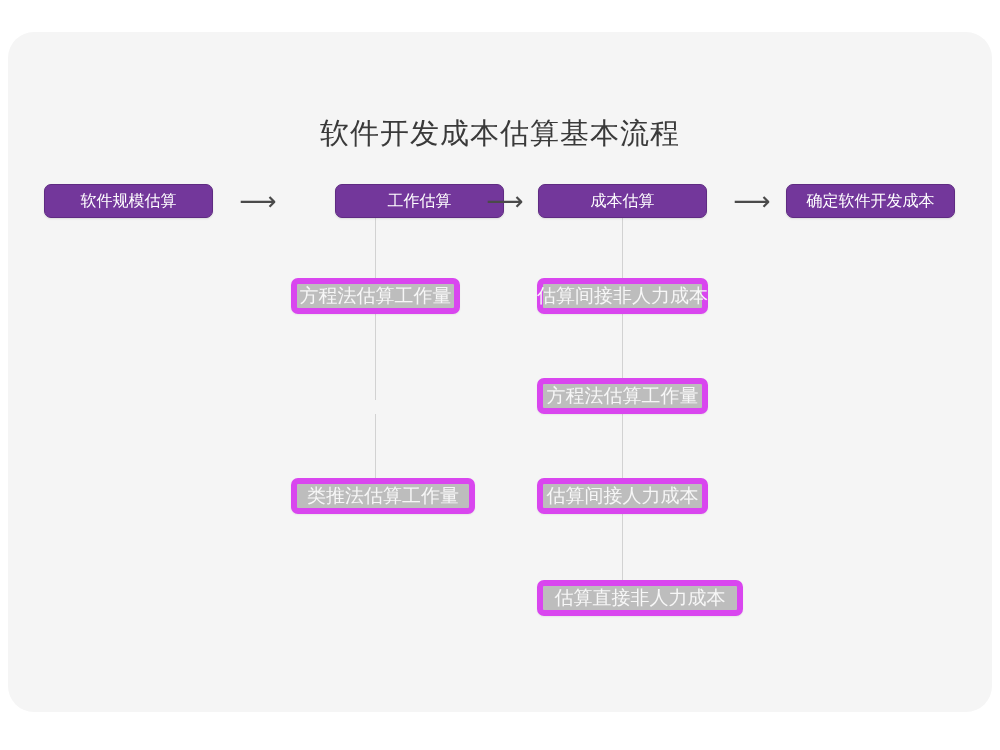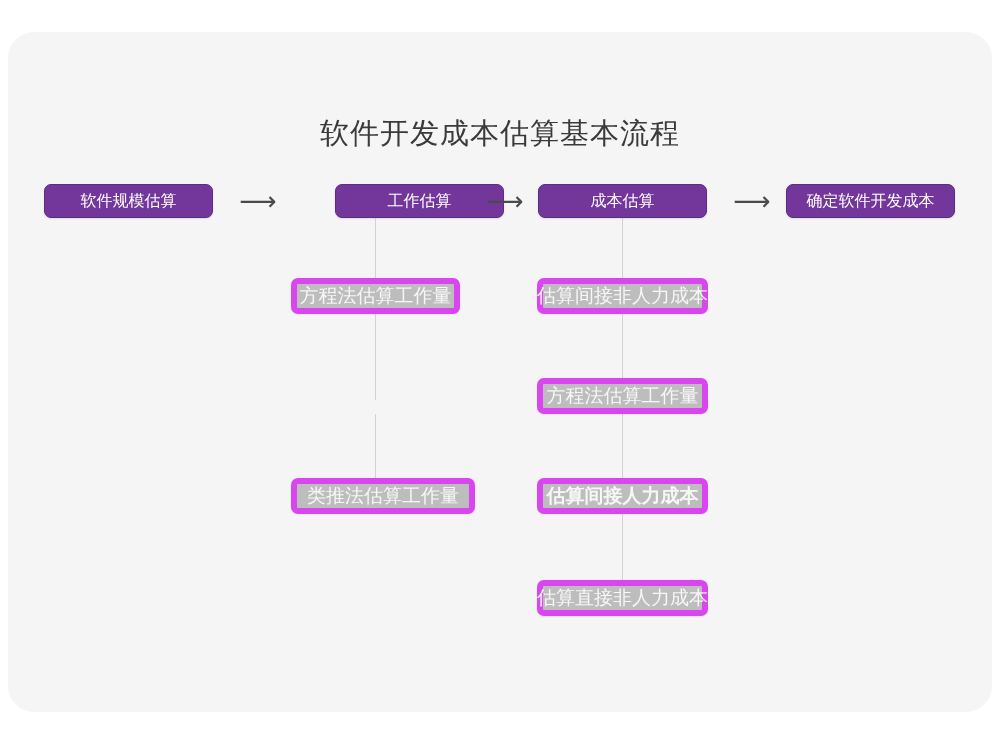--- a/index.html
+++ b/index.html
@@ -155,21 +155,21 @@
   </div>
 
   <div class="node secondary" style="left:537px; top:278px; width:171px;border-radius:7px;">
     <span>估算间接非人力成本</span>
   </div>
 
   <div class="node secondary" style="left:537px; top:378px; width:171px;">
     <span>方程法估算工作量</span>
   </div>
 
-  <div class="node secondary" style="left:537px; top:478px; width:171px;font-weight:bold;">
+  <div class="node secondary" style="left:537px; top:478px; width:171px;">
     <span>估算间接人力成本</span>
   </div>
 
-  <div class="node secondary" style="left:537px; top:580px; width:171px;">
+  <div class="node secondary" style="left:537px; top:580px; width:206px;">
     <span>估算直接非人力成本</span>
   </div>
 
 </div>
 
 </body></html>

